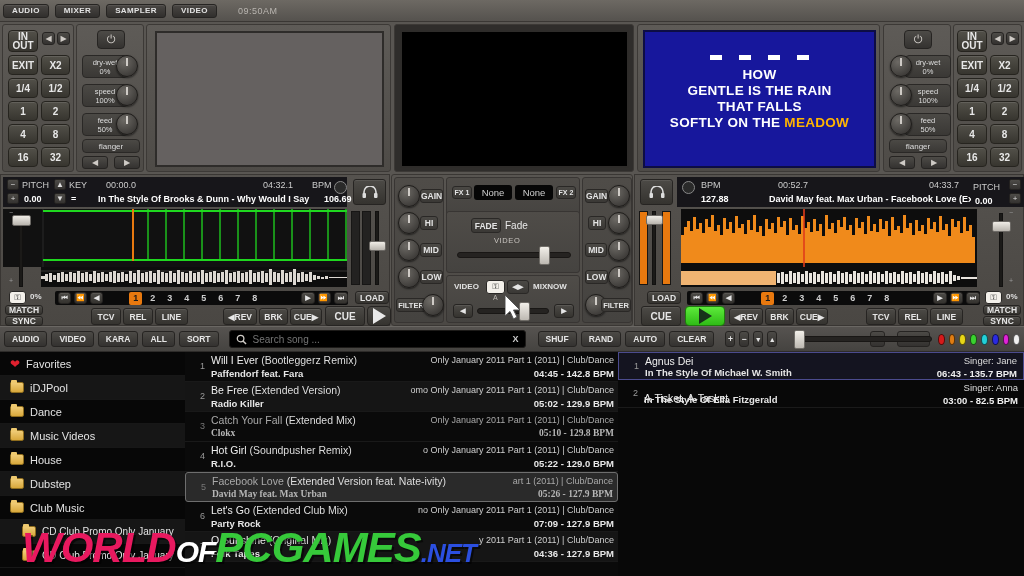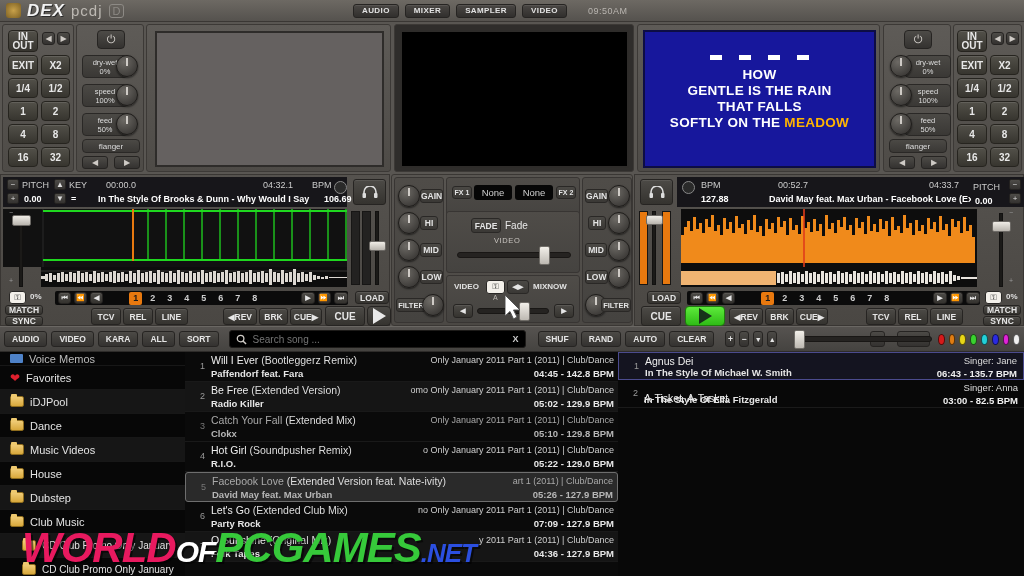--- a/index.html
+++ b/index.html
@@ -130,21 +130,21 @@
      background:#0a0a0a; overflow:hidden;}
   .trow{ height:30px; position:relative; border-bottom:1px solid #191919; }
   .trow.alt{ background:#151515;}
   .trow.sel{ background:#2a2a2a; border:1px solid #6e6e6e; border-radius:3px;}
   .tidx{ position:absolute; left:6px; top:9px; width:14px; text-align:right; font-size:9px; color:#9a9a9a;}
   .ttitle{ position:absolute; left:26px; top:2px; font-size:10.5px; color:#eee; white-space:nowrap;}
   .tver{ color:#ddd;}
   .tartist{ position:absolute; left:26px; top:16px; font-size:9.5px; font-weight:bold; color:#e6e6e6;}
   .talbum{ position:absolute; right:4px; top:3px; font-size:9px; color:#cfcfcf; white-space:nowrap;}
   .ttime{ position:absolute; right:4px; top:16px; font-size:9.5px; font-weight:bold; color:#e8e8e8;}
-  .dim .ttitle,.dim .talbum{color:#a9a9a9;} .dim .tartist,.dim .ttime{color:#b6b6b6;}
+  .dim .ttitle,.dim .talbum{color:#a9a9a9;} .dim .tartist,.dim .ttime{color:#b6b6b6;font-family:Liberation Serif, serif;}
   .dim .tidx{color:#777;}
 
   .karalist{ position:absolute; left:618px; top:352px; width:406px; height:224px;
      background:#080808; overflow:hidden;}
   .krow{ height:28px; position:relative; border-bottom:1px solid #1a1a1a;}
   .krow.sel{ background:#141420; border:1px solid #4b4b8e;}
   .ksing{ position:absolute; right:6px; top:2px; font-size:9.5px; color:#dcdcdc;}
   .ktime{ position:absolute; right:6px; top:15px; font-size:9.5px; font-weight:bold; color:#f0f0f0;}
 
   
@@ -158,26 +158,20 @@
   
   .cursor{ position:absolute; width:0;height:0; pointer-events:none;}
   .cursor svg{ position:absolute; left:0; top:0;}
 </style>
 </head>
 <body>
 
 <div id="app">
 
   <div class="titlebar">
-    <div class="logo-wrap">
-      <span class="logo-badge"></span>
-      <span class="logo-dex">DEX</span>
-      <span class="logo-pcdj">pcdj</span>
-      <span class="logo-d">D</span>
-    </div>
 
     <div style="display:flex;align-items:center;">
       <div class="tb-btn">AUDIO</div>
       <div class="tb-btn">MIXER</div>
       <div class="tb-btn">SAMPLER</div>
       <div class="tb-btn">VIDEO</div>
     </div>
     <div class="clock">09:50AM</div>
 
   </div>
@@ -843,24 +837,20 @@
     <span class="dot" style="background:#e07d12;"></span>
     <span class="dot" style="background:#e8d617;"></span>
     <span class="dot" style="background:#3ad22f;"></span>
     <span class="dot" style="background:#22d0d8;"></span>
     <span class="dot" style="background:#2a2ae0;"></span>
     <span class="dot" style="background:#e024d8;"></span>
     <span class="dot" style="background:#f0f0f0;"></span>
   </div>
 
   <div class="sidebar">
-    <div class="side-item" style="height:14px;color:#bbb;">
-      <span style="width:13px;height:9px;background:#4e82c8;border-radius:1px;"></span>
-      <span>Voice Memos</span>
-    </div>
     <div class="side-item">
       <span class="heart">❤</span>
       <span>Favorites</span>
     </div>
     <div class="side-item alt">
       <span class="folder"></span>
       <span>iDJPool</span>
     </div>
     <div class="side-item">
       <span class="folder"></span>

